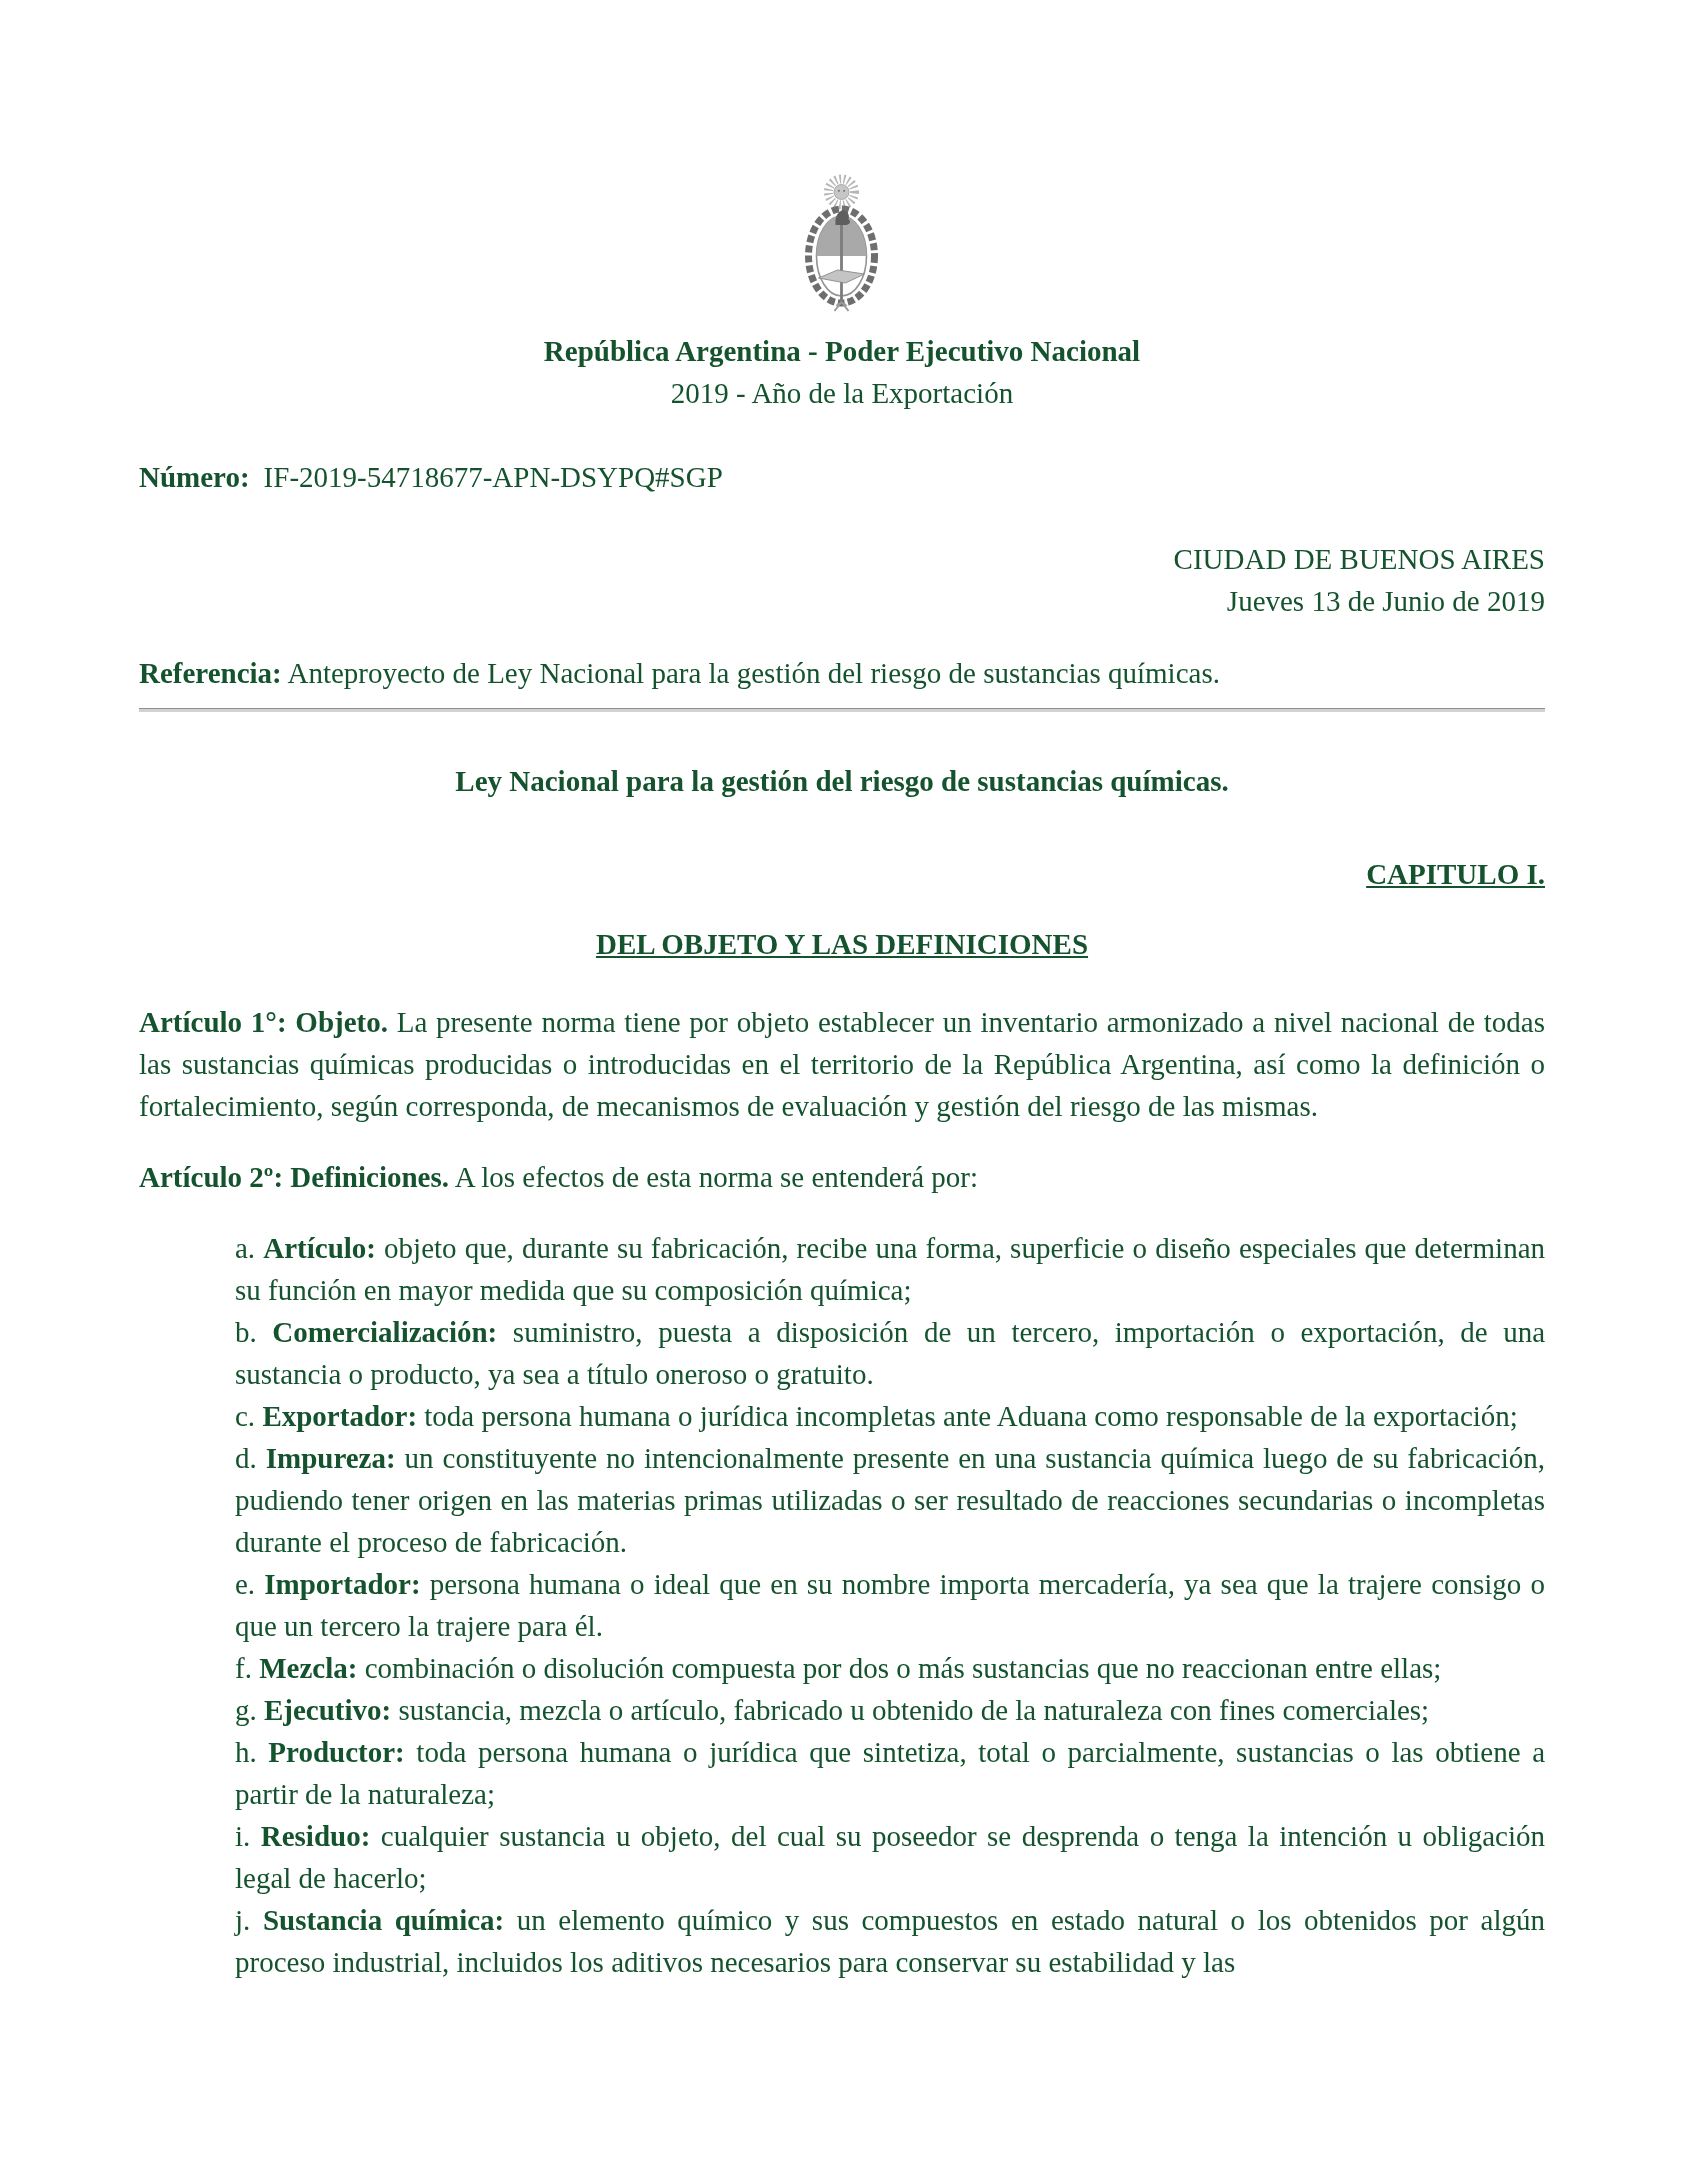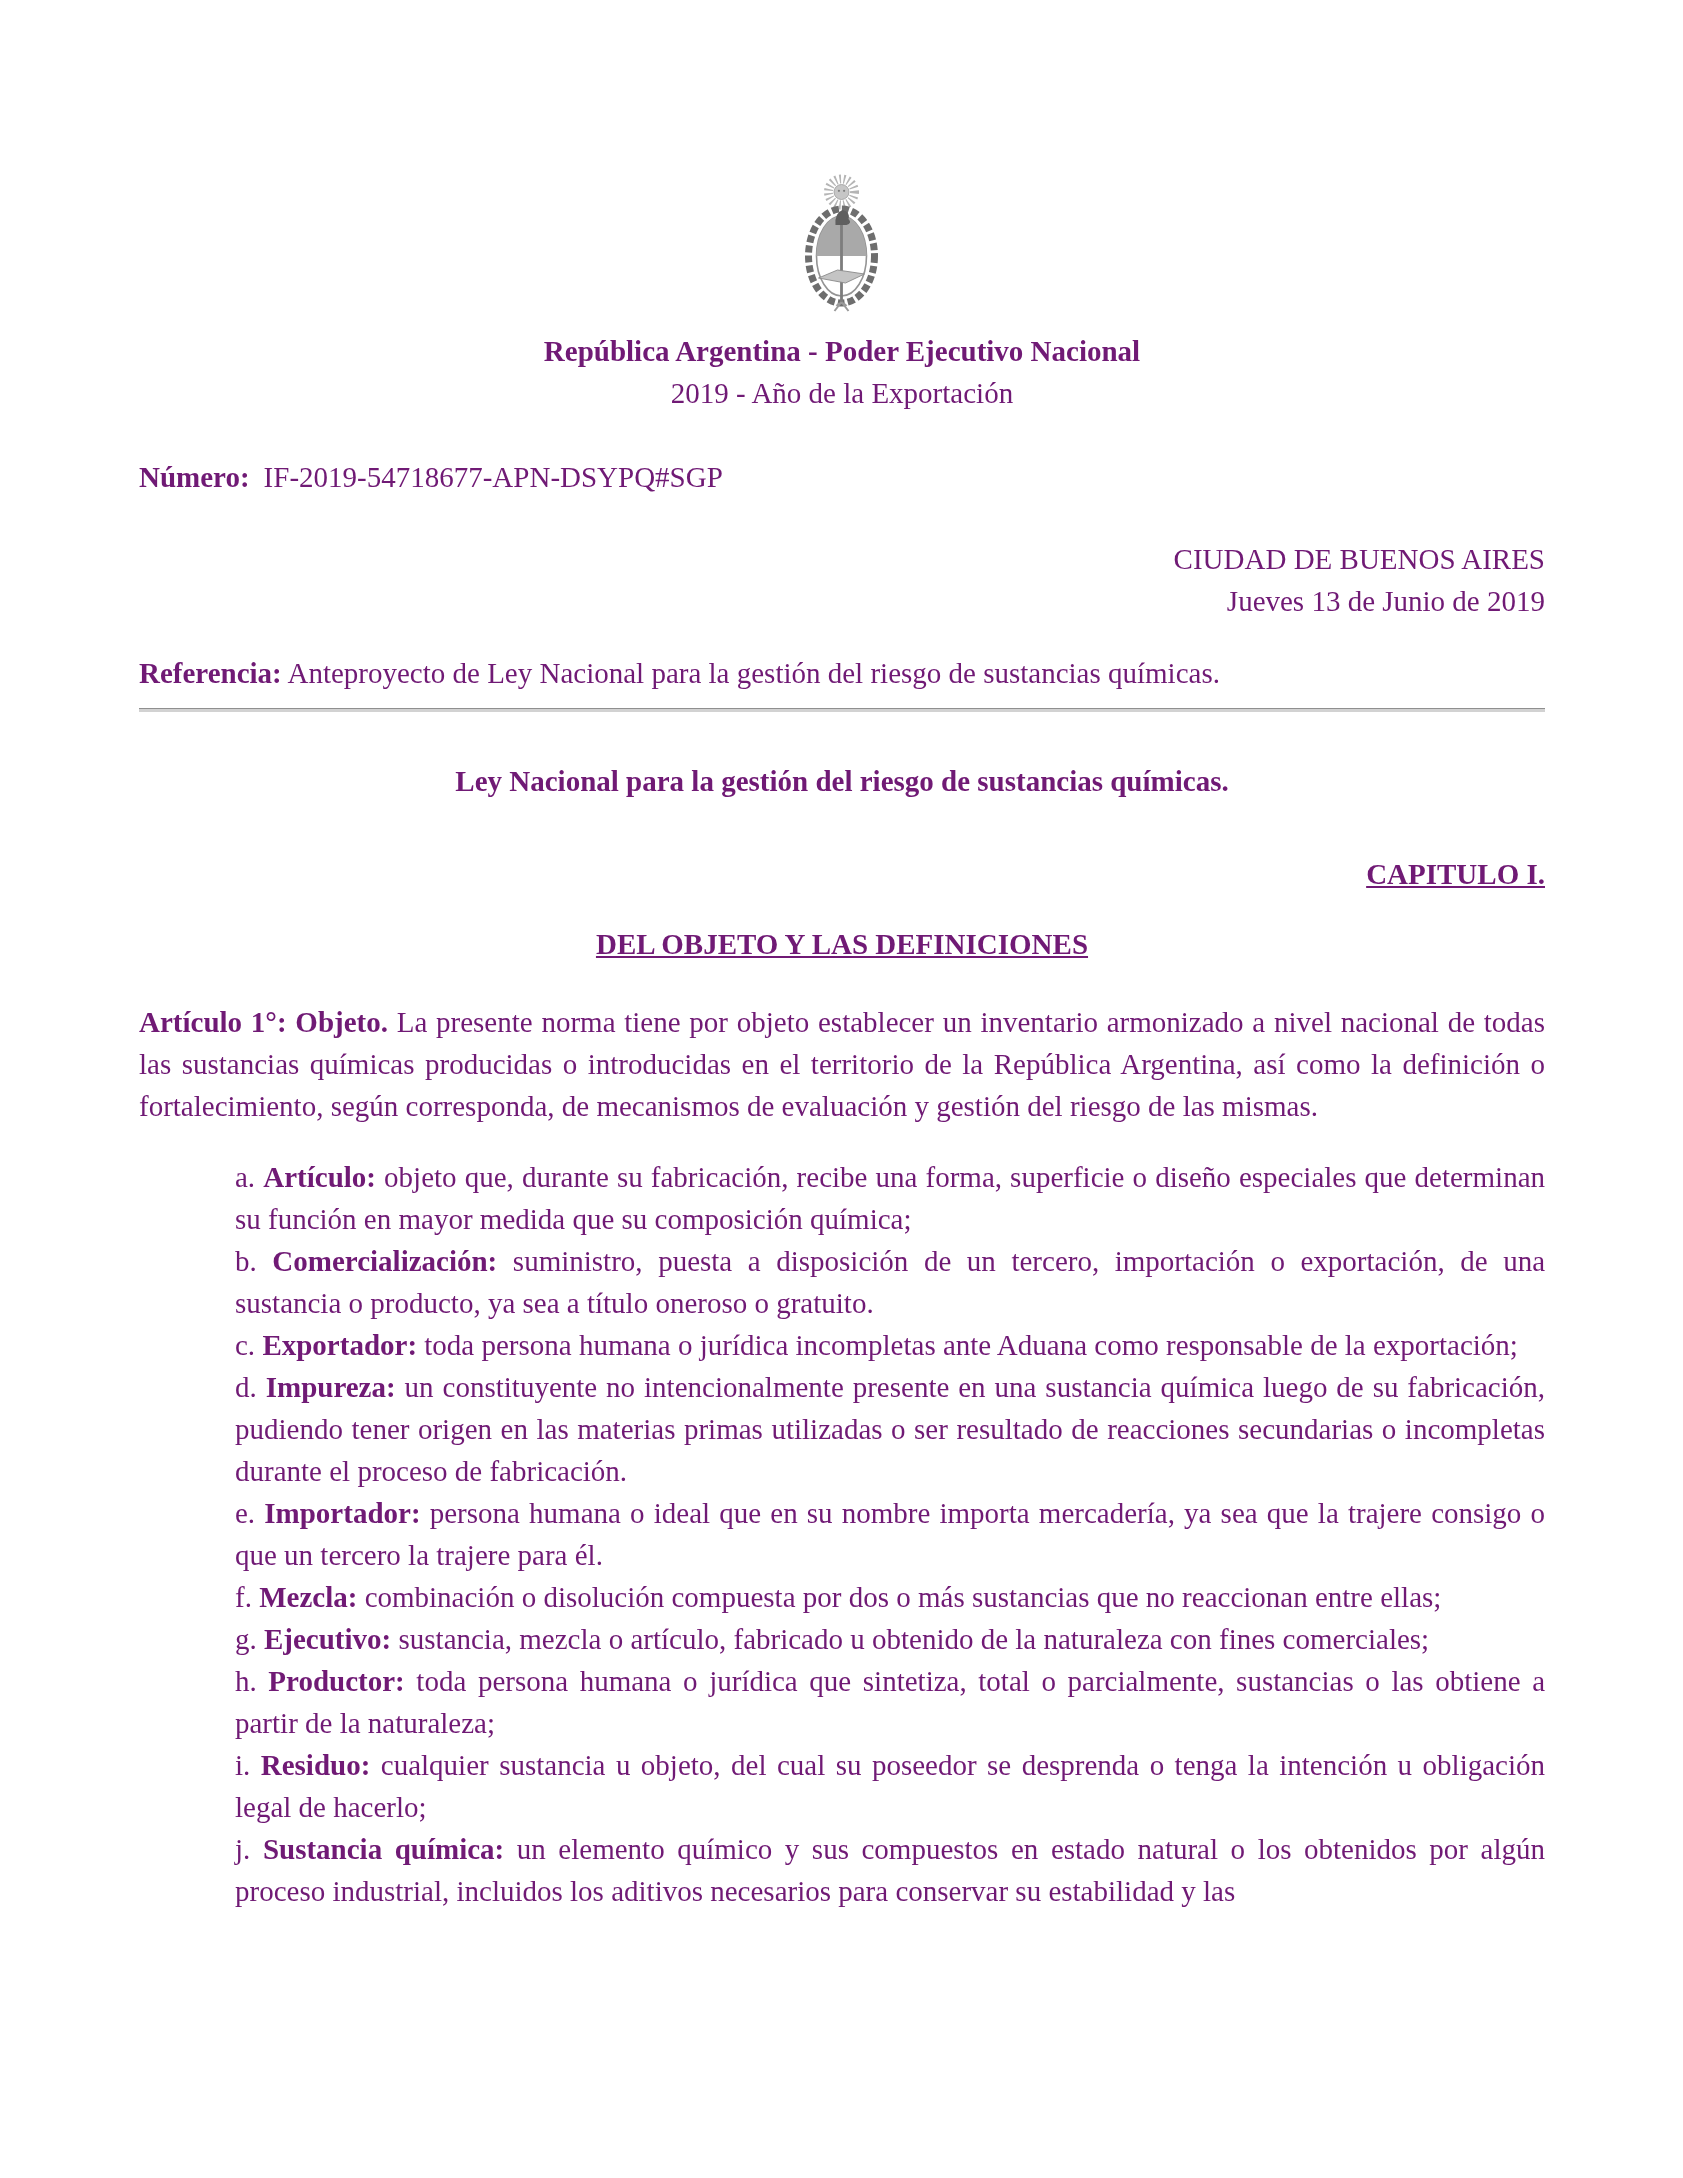--- a/index.html
+++ b/index.html
@@ -1,21 +1,21 @@
 <!DOCTYPE html>
 <html lang="es"><head>
 <meta charset="utf-8">
 <style>
   html, body { margin: 0; padding: 0; background: #ffffff; }
   .page {
     position: relative;
     width: 1683px;
     height: 2178px;
     background: #ffffff;
-    color: #701a75;
+    color: #14532d;
     font-family: "Liberation Serif", "DejaVu Serif", serif;
     font-size: 29px;
     line-height: 42px;
     overflow: hidden;
   }
   .content { margin: 0 139px; width: 1406px; }
 
   .emblem { display: block; margin: 168px auto 0 auto; }
 
   .org-line   { text-align: center; font-weight: bold; margin-top: 12px; }
@@ -104,20 +104,24 @@
     <div class="law-title">Ley Nacional para la gestión del riesgo de sustancias químicas.</div>
 
     <div class="chapter">CAPITULO I.</div>
     <div class="subchapter">DEL OBJETO Y LAS DEFINICIONES</div>
 
     <p class="article">
       <span class="lead">Artículo 1°: Objeto.</span>
       <span>La presente norma tiene por objeto establecer un inventario armonizado a nivel nacional de todas las sustancias químicas producidas o introducidas en el territorio de la República Argentina, así como la definición o fortalecimiento, según corresponda, de mecanismos de evaluación y gestión del riesgo de las mismas.</span>
     </p>
 
+    <p class="article">
+      <span class="lead">Artículo 2º: Definiciones.</span>
+      <span>A los efectos de esta norma se entenderá por:</span>
+    </p>
 
     <div class="defs">
         <div class="def-item"><span class="def-marker">a.</span> <span class="def-term">Artículo:</span> <span>objeto que, durante su fabricación, recibe una forma, superficie o diseño especiales que determinan su función en mayor medida que su composición química;</span></div>
         <div class="def-item"><span class="def-marker">b.</span> <span class="def-term">Comercialización:</span> <span>suministro, puesta a disposición de un tercero, importación o exportación, de una sustancia o producto, ya sea a título oneroso o gratuito.</span></div>
         <div class="def-item"><span class="def-marker">c.</span> <span class="def-term">Exportador:</span> <span>toda persona humana o jurídica incompletas ante Aduana como responsable de la exportación;</span></div>
         <div class="def-item"><span class="def-marker">d.</span> <span class="def-term">Impureza:</span> <span>un constituyente no intencionalmente presente en una sustancia química luego de su fabricación, pudiendo tener origen en las materias primas utilizadas o ser resultado de reacciones secundarias o incompletas durante el proceso de fabricación.</span></div>
         <div class="def-item"><span class="def-marker">e.</span> <span class="def-term">Importador:</span> <span>persona humana o ideal que en su nombre importa mercadería, ya sea que la trajere consigo o que un tercero la trajere para él.</span></div>
         <div class="def-item"><span class="def-marker">f.</span> <span class="def-term">Mezcla:</span> <span>combinación o disolución compuesta por dos o más sustancias que no reaccionan entre ellas;</span></div>
         <div class="def-item"><span class="def-marker">g.</span> <span class="def-term">Ejecutivo:</span> <span>sustancia, mezcla o artículo, fabricado u obtenido de la naturaleza con fines comerciales;</span></div>
         <div class="def-item"><span class="def-marker">h.</span> <span class="def-term">Productor:</span> <span>toda persona humana o jurídica que sintetiza, total o parcialmente, sustancias o las obtiene a partir de la naturaleza;</span></div>

